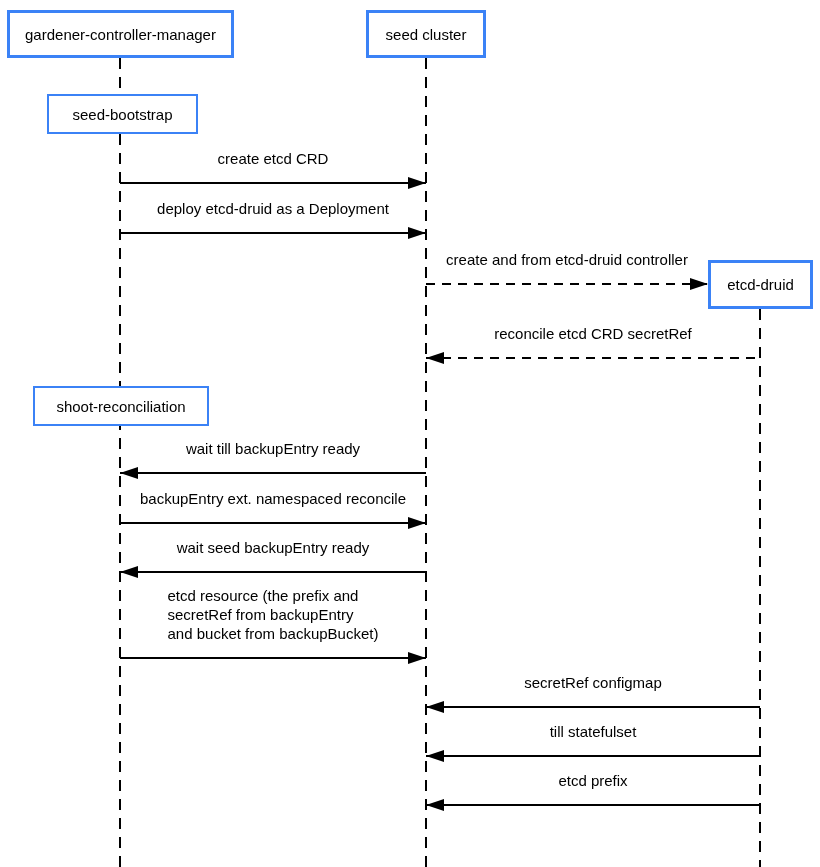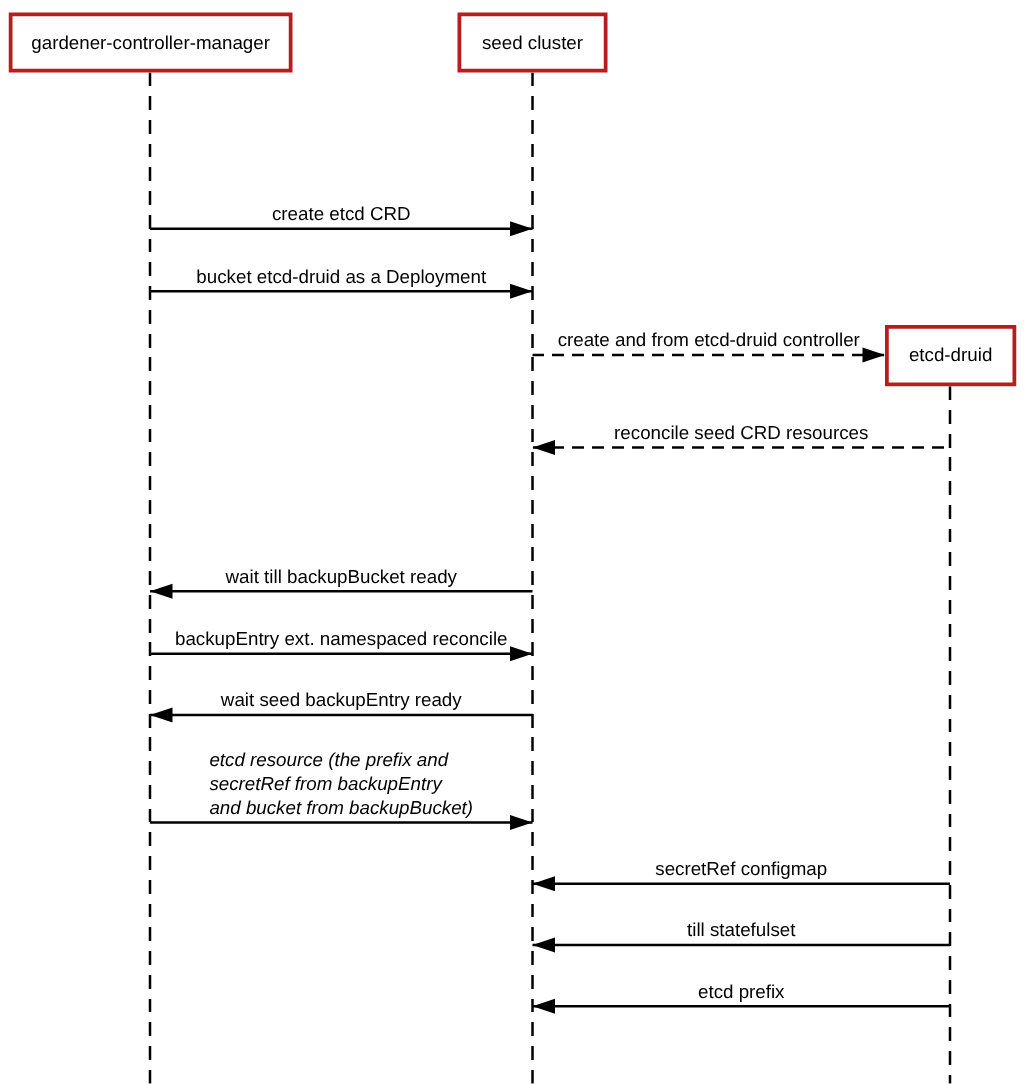--- a/index.html
+++ b/index.html
@@ -21,21 +21,21 @@
     background: repeating-linear-gradient(to bottom, #000 0 11px, transparent 11px 19px);
   }
   .lifeline-gardener { left: 119px; top: 58px;  height: 809px; }
   .lifeline-seed     { left: 425px; top: 58px;  height: 809px; }
   .lifeline-druid    { left: 759px; top: 309px; height: 558px; }
 
   
   .box {
     position: absolute;
     background: #fff;
-    border: 3px solid #b91c1c;
+    border: 3px solid #3b82f6;
     display: flex;
     align-items: center;
     justify-content: center;
     font-size: 15px;
     white-space: nowrap;
     z-index: 2;
   }
   .box.note { border-width: 2px; }
   .box-gardener { left: 7px;   top: 10px;  width: 227px; height: 48px; }
   .box-seed     { left: 366px; top: 10px;  width: 120px; height: 48px; }
@@ -49,29 +49,29 @@
     position: absolute;
     left: 0; right: 0; top: -1px;
     height: 2px;
     background: #000;
   }
   .message.dashed .msg-line {
     background: repeating-linear-gradient(to right, #000 0 9px, transparent 9px 16px);
   }
   .msg-label {
     position: absolute;
-    bottom: 2px;
+    bottom: 15px;
     left: -30px; right: -30px;
     text-align: center;
     font-size: 15px;
     line-height: 19px;
     white-space: pre-line;
   }
   .msg-label .inner { display: inline-block; }
-  .message.align-left .inner { text-align: left; font-style: italic; }
+  .message.align-left .inner { text-align: left; }
 
   .arrowhead {
     position: absolute;
     top: -6px;
     width: 0; height: 0;
     border-top: 6px solid transparent;
     border-bottom: 6px solid transparent;
   }
   .message.right .arrowhead { right: 0; border-left: 18px solid #000; }
   .message.left  .arrowhead { left: 0;  border-right: 18px solid #000; }
@@ -101,47 +101,53 @@
   <div class="box box-gardener">
     <span>gardener-controller-manager</span>
   </div>
   <div class="box box-druid">
     <span>etcd-druid</span>
   </div>
   <div class="box box-seed">
     <span>seed cluster</span>
   </div>
 
+  <div class="box note box-seed-bootstrap">
+    <span>seed-bootstrap</span>
+  </div>
+  <div class="box note box-shoot-reconciliation">
+    <span>shoot-reconciliation</span>
+  </div>
 
   <div class="message right solid m1">
     <div class="msg-label"><span class="inner">create etcd CRD</span></div>
     <div class="msg-line"></div>
     <div class="arrowhead"></div>
   </div>
 
   <div class="message right solid m2">
-    <div class="msg-label"><span class="inner">bucket etcd-druid as a Deployment</span></div>
+    <div class="msg-label"><span class="inner">deploy etcd-druid as a Deployment</span></div>
     <div class="msg-line"></div>
     <div class="arrowhead"></div>
   </div>
 
   <div class="message right dashed m3">
     <div class="msg-label"><span class="inner">create and from etcd-druid controller</span></div>
     <div class="msg-line"></div>
     <div class="arrowhead"></div>
   </div>
 
   <div class="message left dashed m4">
-    <div class="msg-label"><span class="inner">reconcile seed CRD resources</span></div>
+    <div class="msg-label"><span class="inner">reconcile etcd CRD secretRef</span></div>
     <div class="msg-line"></div>
     <div class="arrowhead"></div>
   </div>
 
   <div class="message left solid m5">
-    <div class="msg-label"><span class="inner">wait till backupBucket ready</span></div>
+    <div class="msg-label"><span class="inner">wait till backupEntry ready</span></div>
     <div class="msg-line"></div>
     <div class="arrowhead"></div>
   </div>
 
   <div class="message right solid m6">
     <div class="msg-label"><span class="inner">backupEntry ext. namespaced reconcile</span></div>
     <div class="msg-line"></div>
     <div class="arrowhead"></div>
   </div>
 

